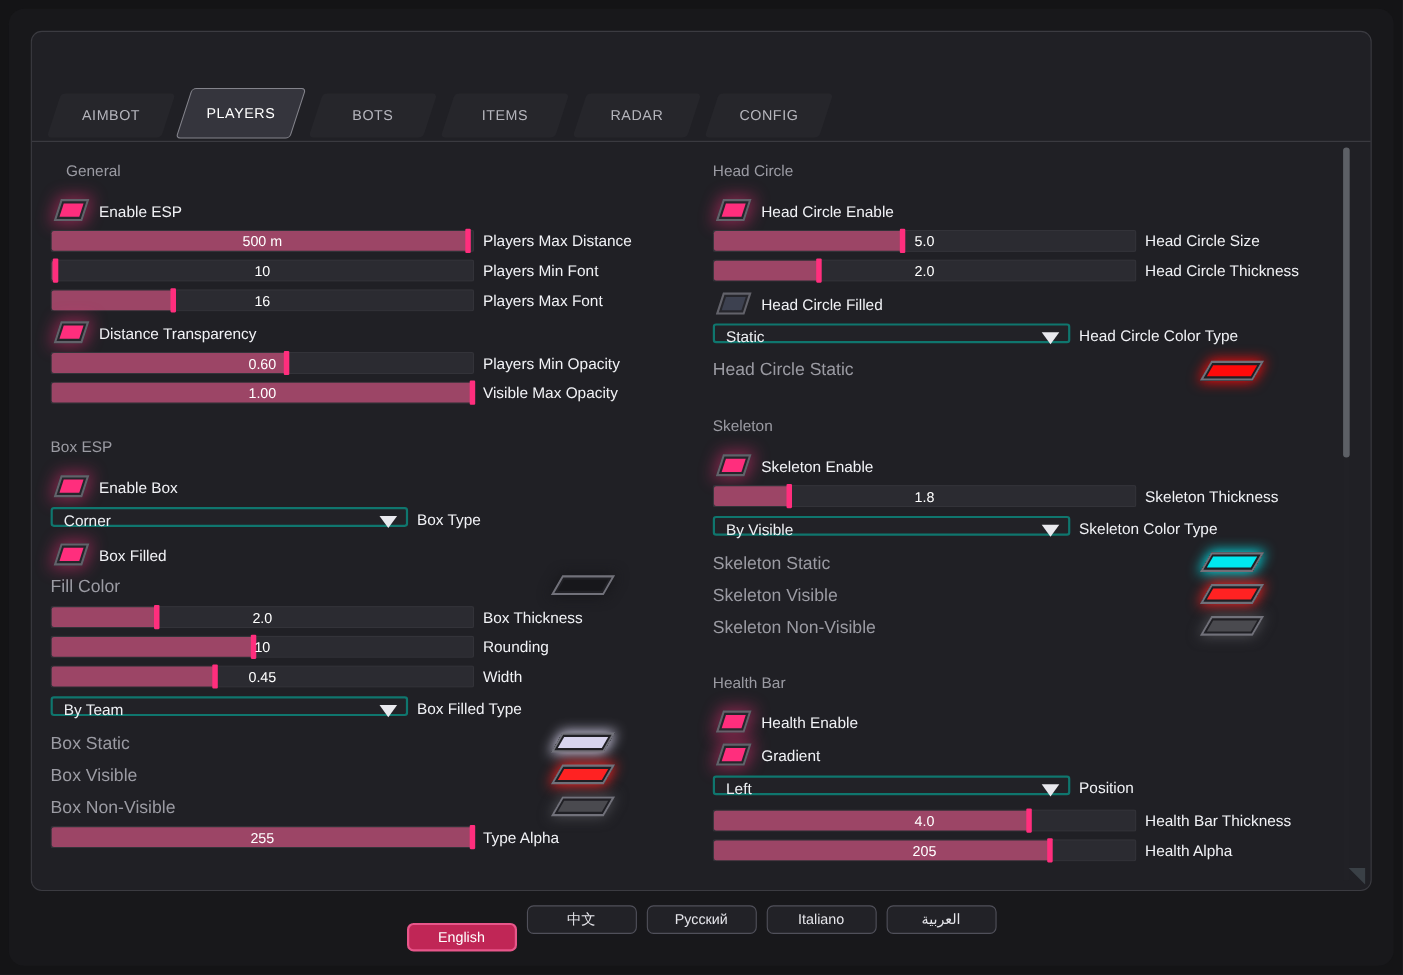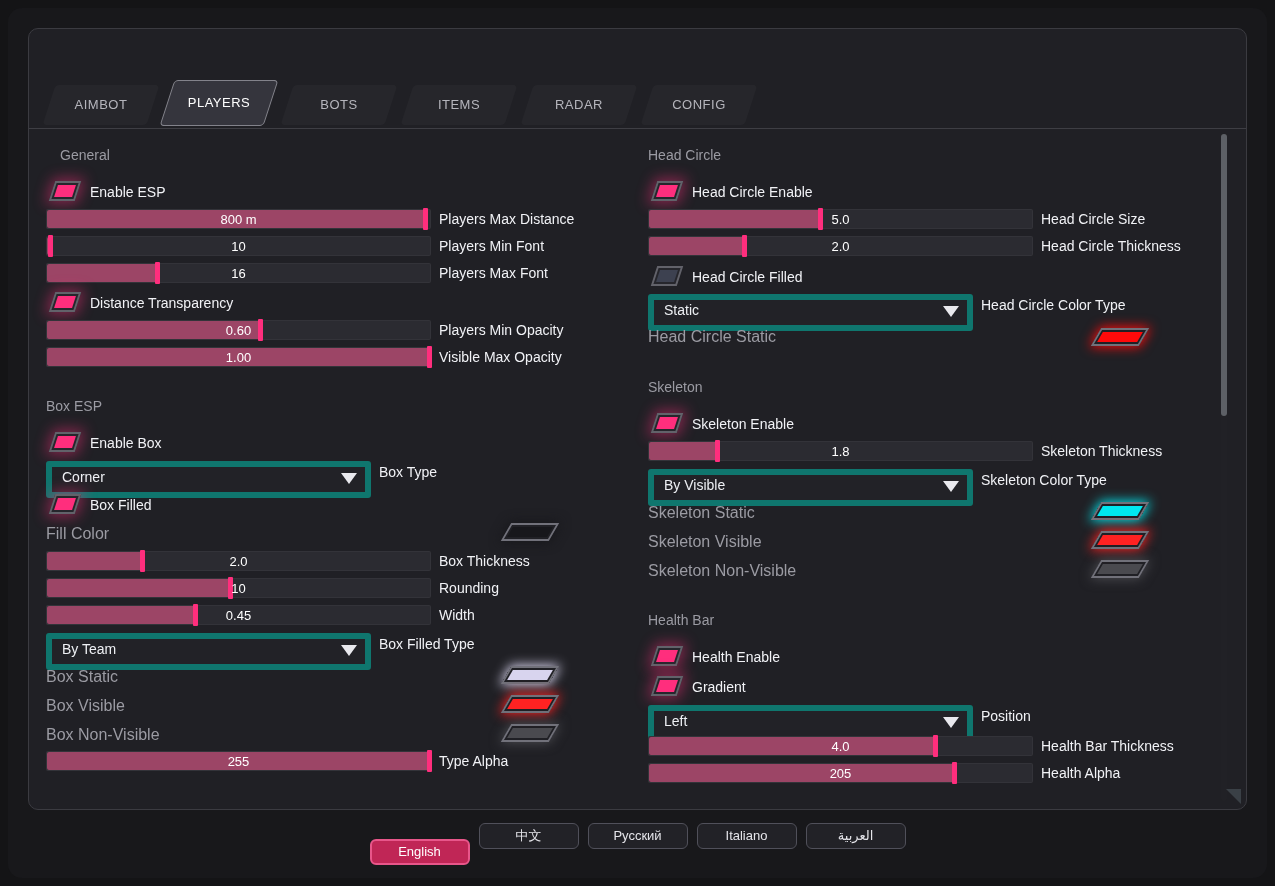--- a/index.html
+++ b/index.html
@@ -77,22 +77,22 @@
   .pcheck{
     position:absolute; left:6px; top:0; width:26px; height:20px;
     border:2px solid #62626a; background:#26262c; padding:2px;
     transform:skewX(-18deg); cursor:pointer;
   }
   .pcheck .pfill{ width:100%; height:100%; background:#3d4150; }
   .pcheck.on{ box-shadow:0 0 14px 3px rgba(255,46,125,.45); }
   .pcheck.on .pfill{ background:var(--accent,#ff2e7d); }
   
   .select{
-    position:absolute; left:0; top:0; width:325px; height:37px;
-    background:#222227; border:6px solid #0f766e; border-radius:3px; cursor:pointer;
+    position:absolute; left:0; top:0; width:325px; height:18px;
+    background:#222227; border:2px solid #0f766e; border-radius:3px; cursor:pointer;
   }
   .sval{ position:absolute; left:10px; line-height:21px; font-size:14px; color:#eef0f4; }
   .sarrow{
     position:absolute; right:8px; top:6px; width:0; height:0;
     border-left:8px solid transparent; border-right:8px solid transparent;
     border-top:11px solid #e9e9ee;
   }
   
   .swatch{
     position:absolute; top:0; width:48px; height:18px;
@@ -167,21 +167,21 @@
         <div class="pfill"></div>
       </div>
     <div class="clabel">Enable ESP</div>
   </div>
 
   <div class="row" style="left:17px;top:180px">
     <div class="slider">
       <div class="fill" style="width: 99%;">
           <div class="grab"></div>
         </div>
-      <div class="val">800 m</div>
+      <div class="val">500 m</div>
     </div>
     <div class="slabel">Players Max Distance</div>
   </div>
 
   <div class="row" style="left:17px;top:207px">
     <div class="slider">
       <div class="fill" style="width: 1%;">
           <div class="grab"></div>
         </div>
       <div class="val">10</div>

